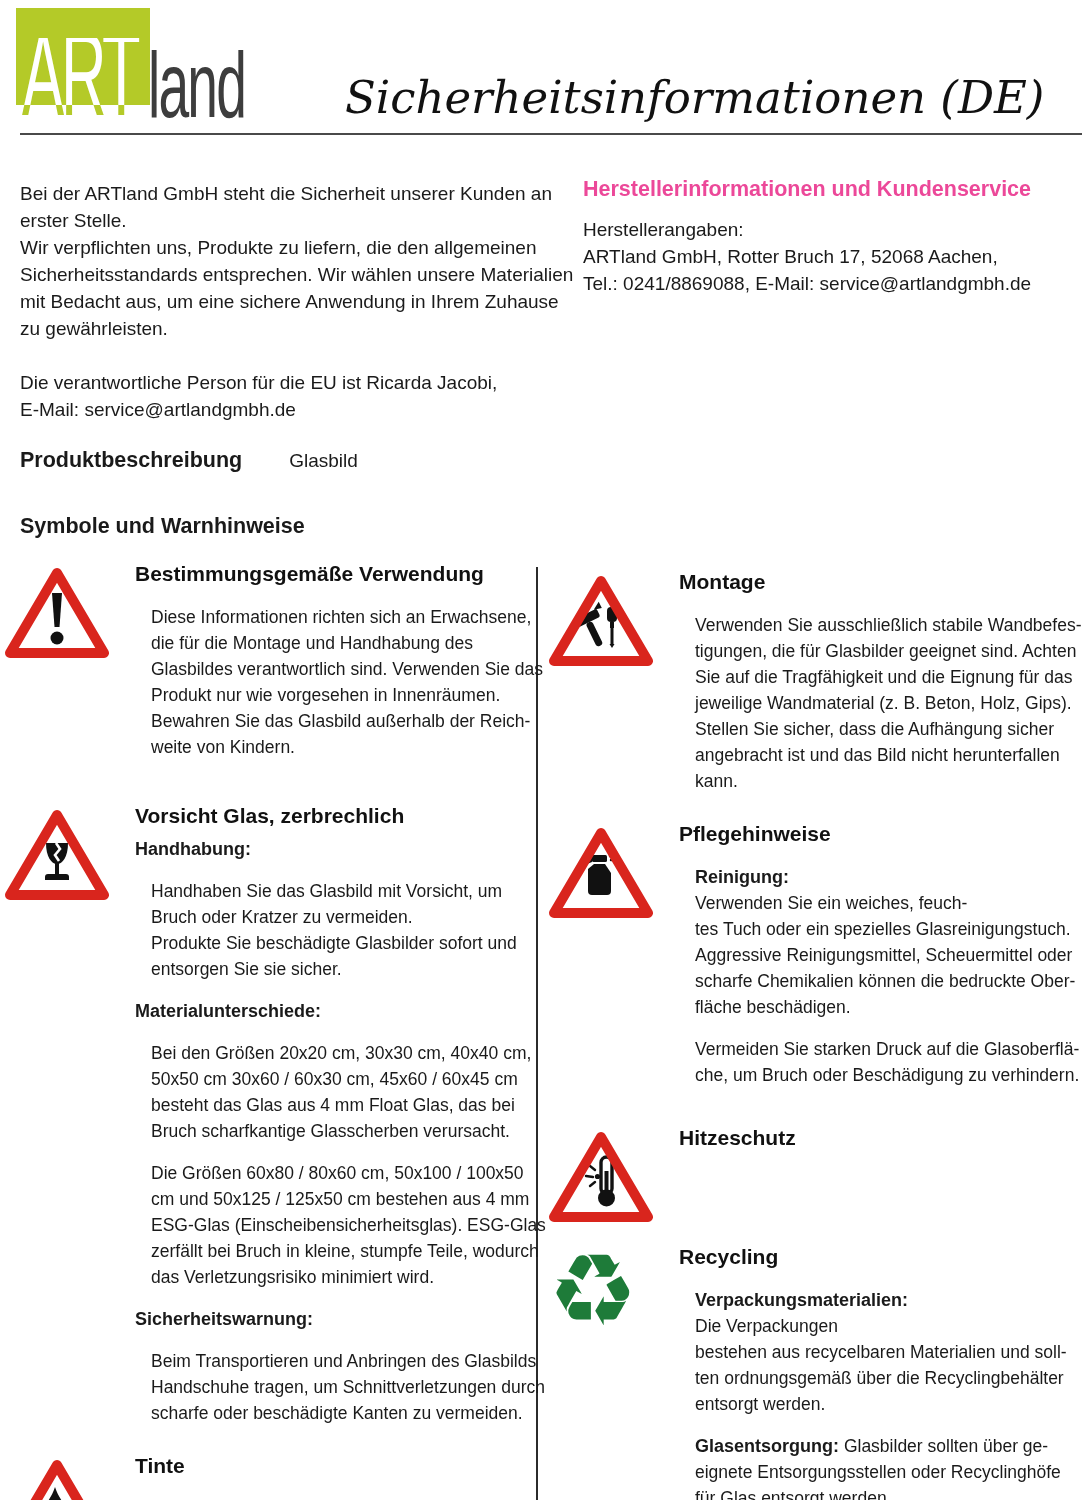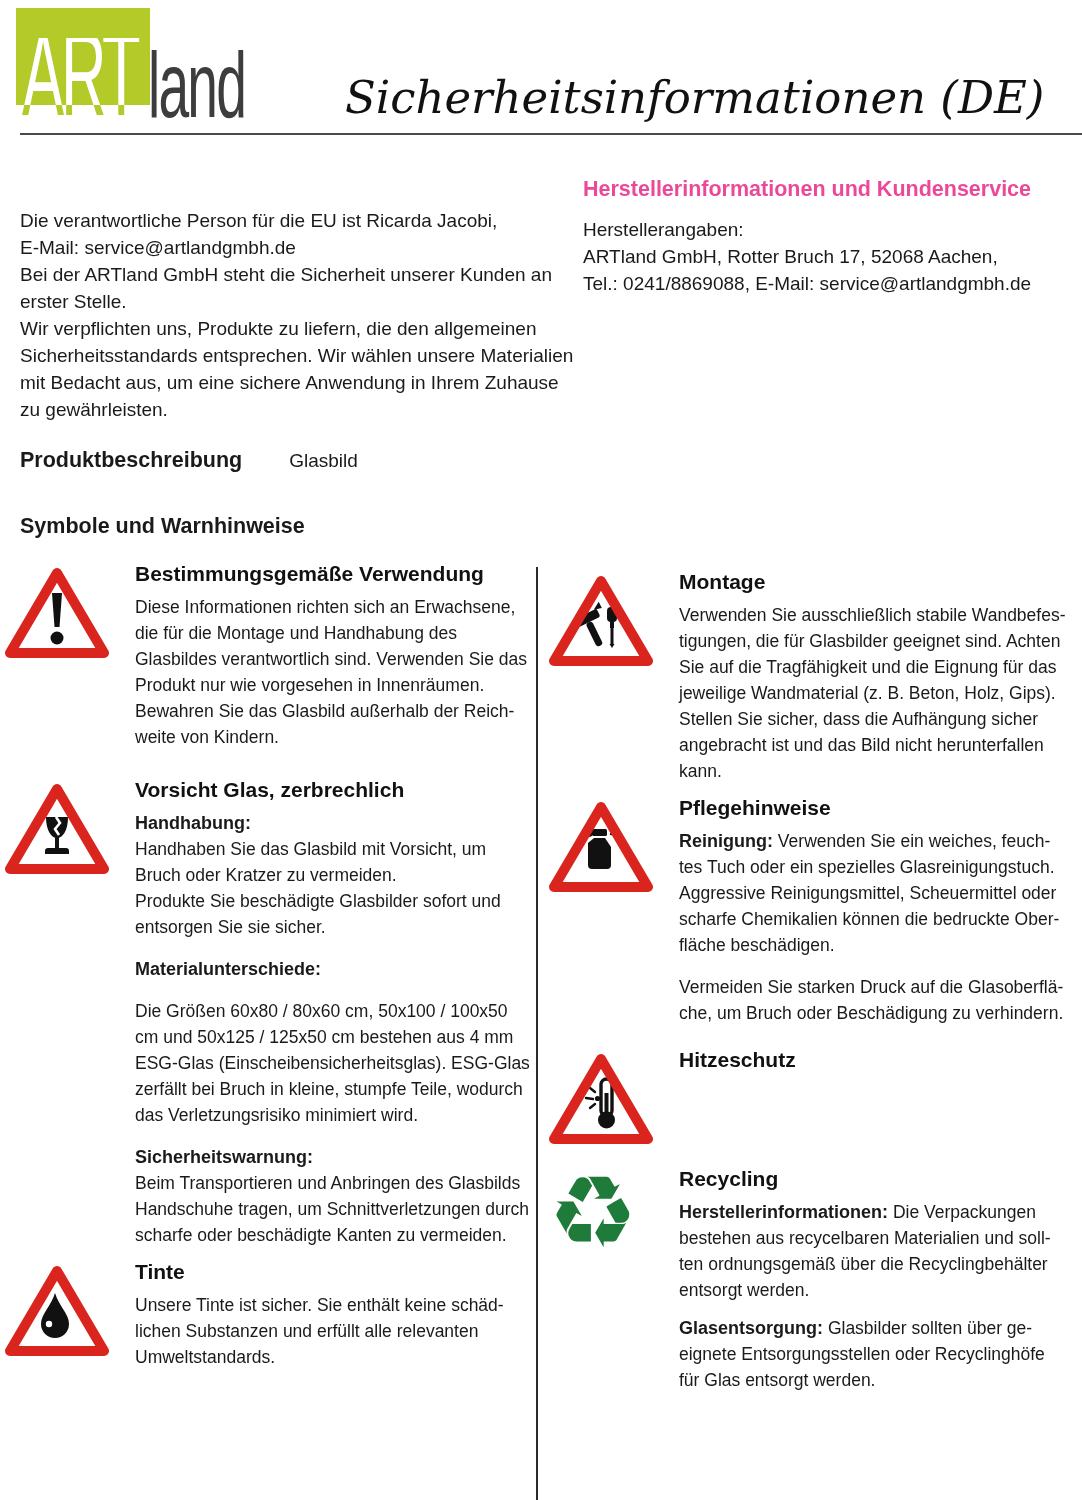--- a/index.html
+++ b/index.html
@@ -50,21 +50,21 @@
   .symbols { position:absolute; left:0; top:560px; width:1082px; height:940px;padding-left:44px; }
   .divider { position:absolute; left:536px; top:7px; bottom:0; width:2px; background:#2b2b2b; }
   .col { position:absolute; top:0; }
   .col-left  { left:4px;  width:528px; }
   .col-right { left:548px; width:522px; padding-top:8px; }
 
   .sec { display:flex; }
   .sec-icon { flex:none; width:131px; padding-top:5px; }
   .sec-text { flex:1; min-width:0; }
   .sec-title { margin:0 0 6px 0; font-size:21px; line-height:28px; font-weight:bold; color:#111; }
-  .body { font-size:17.5px; line-height:26px; margin:0; }
+  .body { font-size:17.5px; line-height:26px; margin:16px; }
   .subtitle { font-size:18px; line-height:26px; font-weight:bold; }
   .inline-label { font-size:18px; font-weight:bold; }
   .block + .block { margin-top:16px; }
 
   .col-left  .sec-vorsicht { margin-top:26px; }
   .col-left  .sec-tinte    { margin-top:10px; }
   .col-right .sec-pflege   { margin-top:10px; }
   .col-right .sec-hitze    { margin-top:20px; }
   .col-right .sec-recycle  { margin-top:18px; }
   .sec-recycle .block + .block { margin-top:12px; }
@@ -84,28 +84,28 @@
     </div>
     <div class="art-clip-bottom">
       <div class="art-text" style="color:#b4ca28;">ART</div>
     </div>
     <div class="logo-land">land</div>
   </div>
   <div class="doc-title">Sicherheitsinformationen (DE)</div>
   <div class="header-rule"></div>
 
   <div class="intro-left">
-    <div class="pre p2">Die verantwortliche Person für die EU ist Ricarda Jacobi,
-E-Mail: service@artlandgmbh.de</div>
     <div class="pre p1">Bei der ARTland GmbH steht die Sicherheit unserer Kunden an
 erster Stelle.
 Wir verpflichten uns, Produkte zu liefern, die den allgemeinen
 Sicherheitsstandards entsprechen. Wir wählen unsere Materialien
 mit Bedacht aus, um eine sichere Anwendung in Ihrem Zuhause
 zu gewährleisten.</div>
+    <div class="pre p2">Die verantwortliche Person für die EU ist Ricarda Jacobi,
+E-Mail: service@artlandgmbh.de</div>
   </div>
   <div class="intro-right">
     <h2>Herstellerinformationen und Kundenservice</h2>
     <div class="pre">Herstellerangaben:
 ARTland GmbH, Rotter Bruch 17, 52068 Aachen,
 Tel.: 0241/8869088, E-Mail: service@artlandgmbh.de</div>
   </div>
 
   <div class="product-row">
     <span class="product-label">Produktbeschreibung</span>
@@ -156,20 +156,24 @@
           <h3 class="sec-title">Vorsicht Glas, zerbrechlich</h3>
           <div class="block">
             <div class="subtitle">Handhabung:</div>
             <div class="body pre">Handhaben Sie das Glasbild mit Vorsicht, um
 Bruch oder Kratzer zu vermeiden.
 Produkte Sie beschädigte Glasbilder sofort und
 entsorgen Sie sie sicher.</div>
           </div>
           <div class="block">
             <div class="subtitle">Materialunterschiede:</div>
+            <div class="body pre">Bei den Größen 20x20 cm, 30x30 cm, 40x40 cm,
+50x50 cm 30x60 / 60x30 cm, 45x60 / 60x45 cm
+besteht das Glas aus 4 mm Float Glas, das bei
+Bruch scharfkantige Glasscherben verursacht.</div>
           </div>
           <div class="block">
             <div class="body pre">Die Größen 60x80 / 80x60 cm, 50x100 / 100x50
 cm und 50x125 / 125x50 cm bestehen aus 4 mm
 ESG-Glas (Einscheibensicherheitsglas). ESG-Glas
 zerfällt bei Bruch in kleine, stumpfe Teile, wodurch
 das Verletzungsrisiko minimiert wird.</div>
           </div>
           <div class="block">
             <div class="subtitle">Sicherheitswarnung:</div>
@@ -288,21 +292,21 @@
         </div>
       </div>
 
       <div class="sec sec-recycle">
         <div class="sec-icon">
           <span class="recycle-glyph" style="color:#1e7b39;">♻</span>
         </div>
         <div class="sec-text">
           <h3 class="sec-title">Recycling</h3>
           <div class="block">
-            <p class="body"><b class="inline-label">Herstellerinformationen:</b> <span class="pre">Die Verpackungen
+            <p class="body"><b class="inline-label">Verpackungsmaterialien:</b> <span class="pre">Die Verpackungen
 bestehen aus recycelbaren Materialien und soll-
 ten ordnungsgemäß über die Recyclingbehälter
 entsorgt werden.</span></p>
           </div>
           <div class="block">
             <p class="body"><b class="inline-label">Glasentsorgung:</b> <span class="pre">Glasbilder sollten über ge-
 eignete Entsorgungsstellen oder Recyclinghöfe
 für Glas entsorgt werden.</span></p>
           </div>
         </div>

